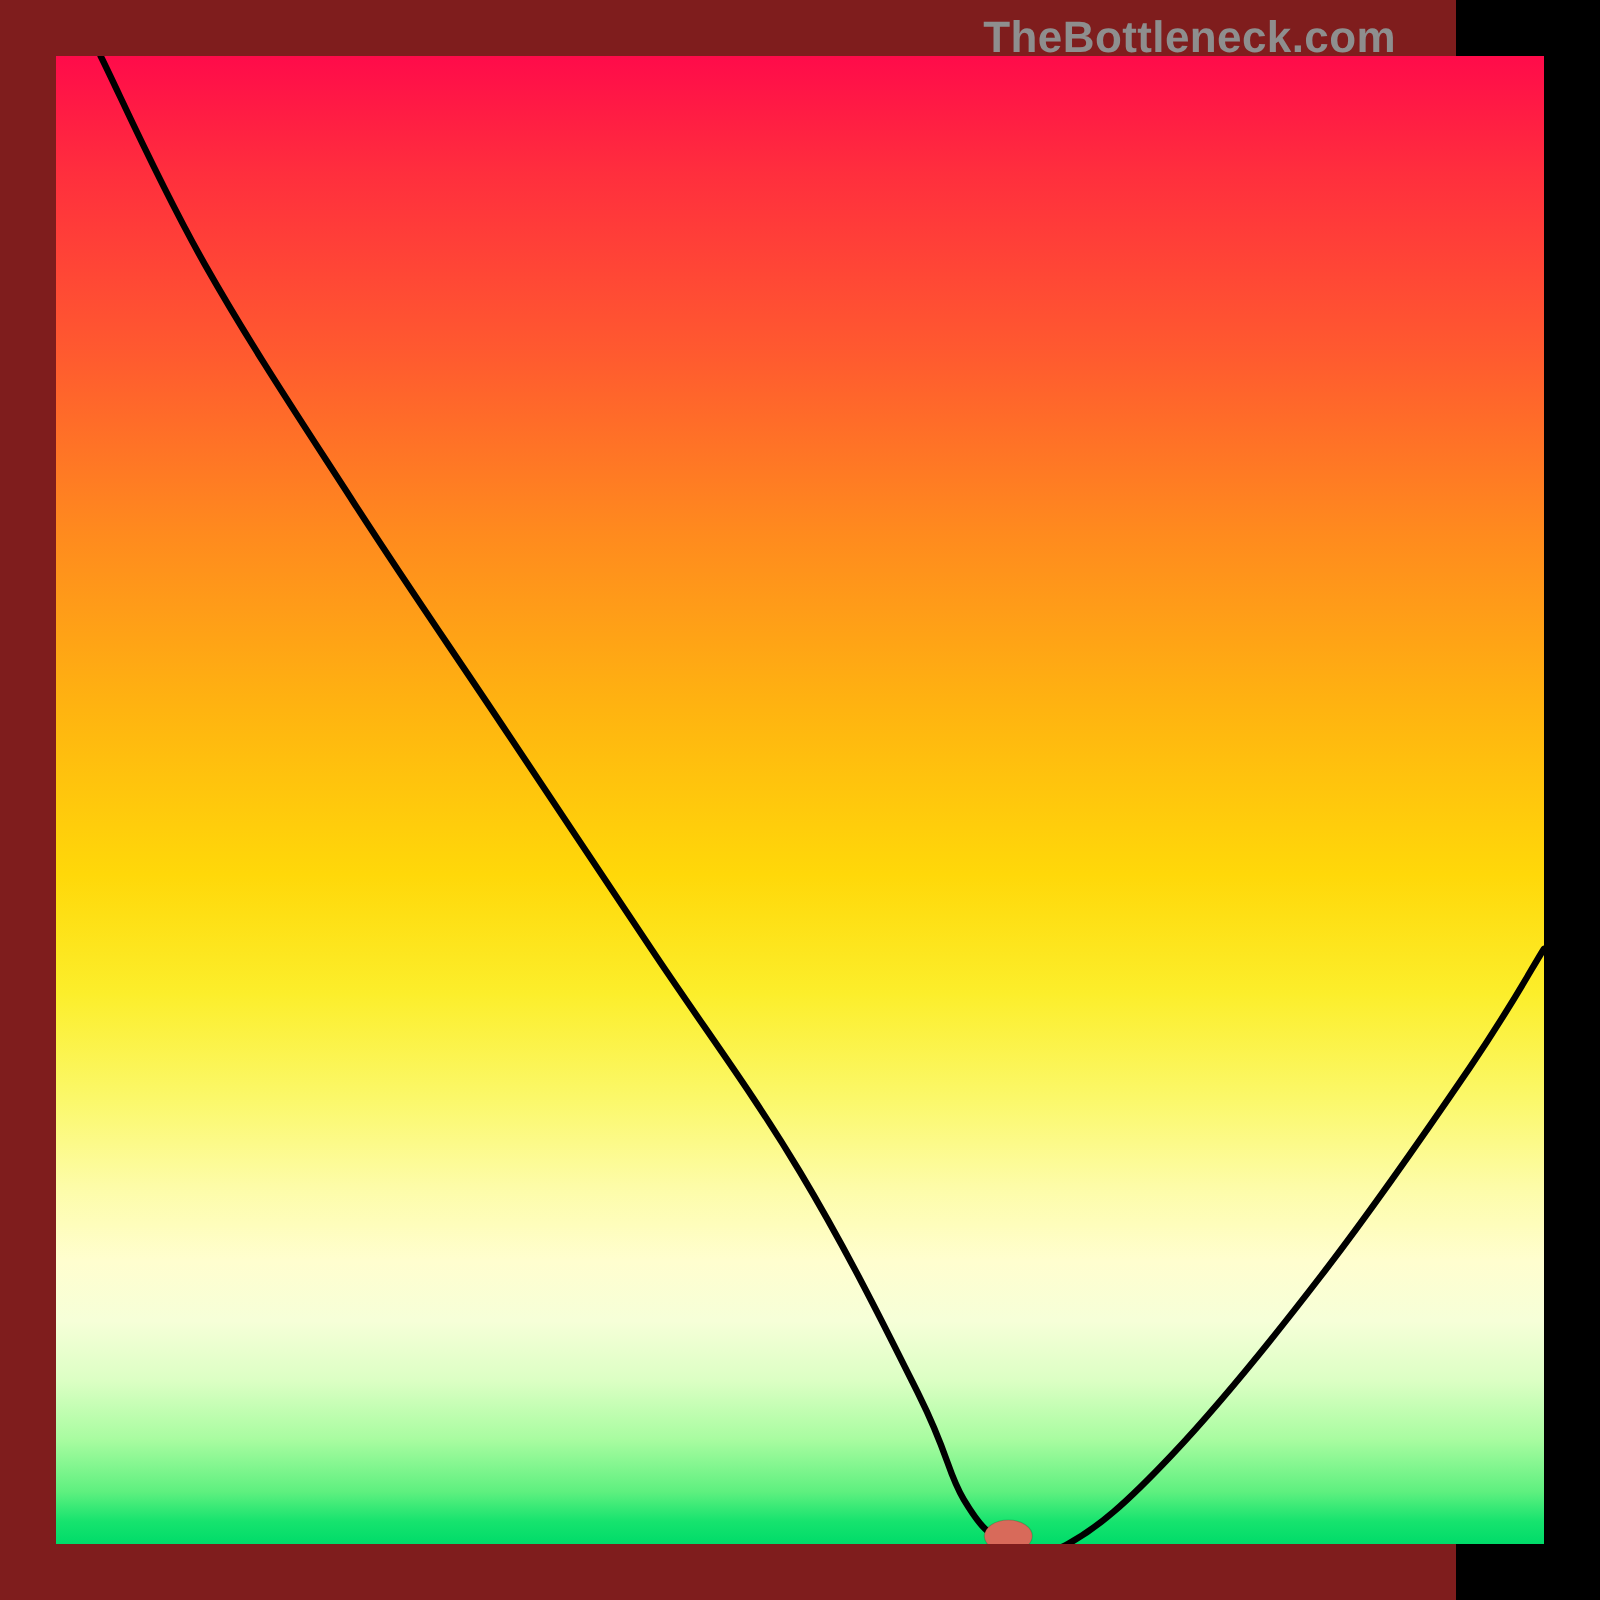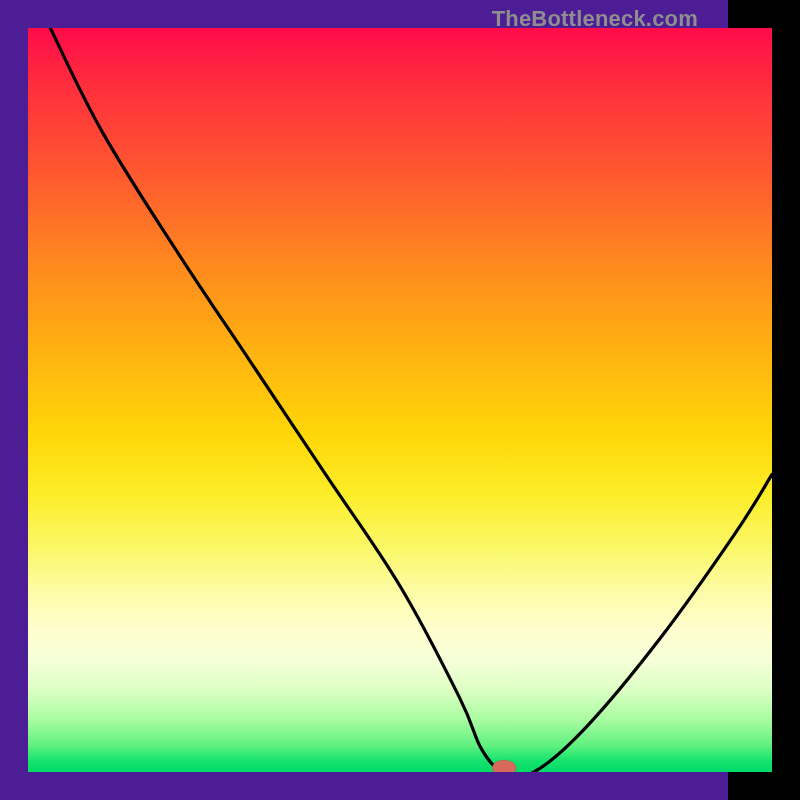--- a/index.html
+++ b/index.html
@@ -8,21 +8,21 @@
     width: 800px;
     height: 800px;
     background: #000;
     overflow: hidden;
     font-family: Arial, Helvetica, sans-serif;
   }
   .frame {
     position: relative;
     width: 728px;
     height: 800px;
-    background: #4c1d95;
+    background: #7f1d1d;
   }
   .plot-area {
     position: absolute;
     left: 28px;
     top: 28px;
     width: 744px;
     height: 744px;
     
     background: linear-gradient(
       to bottom,

